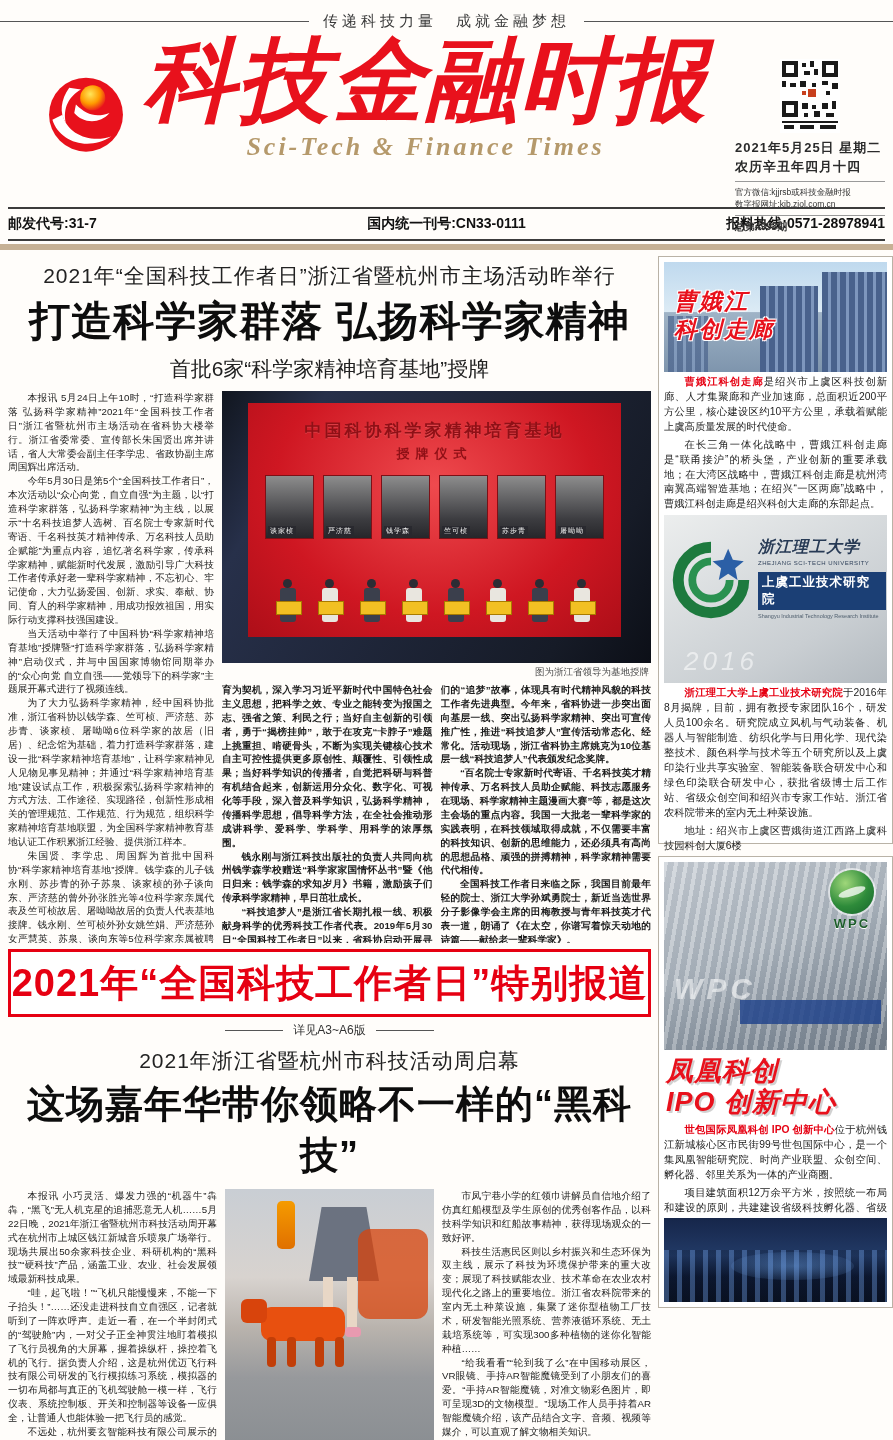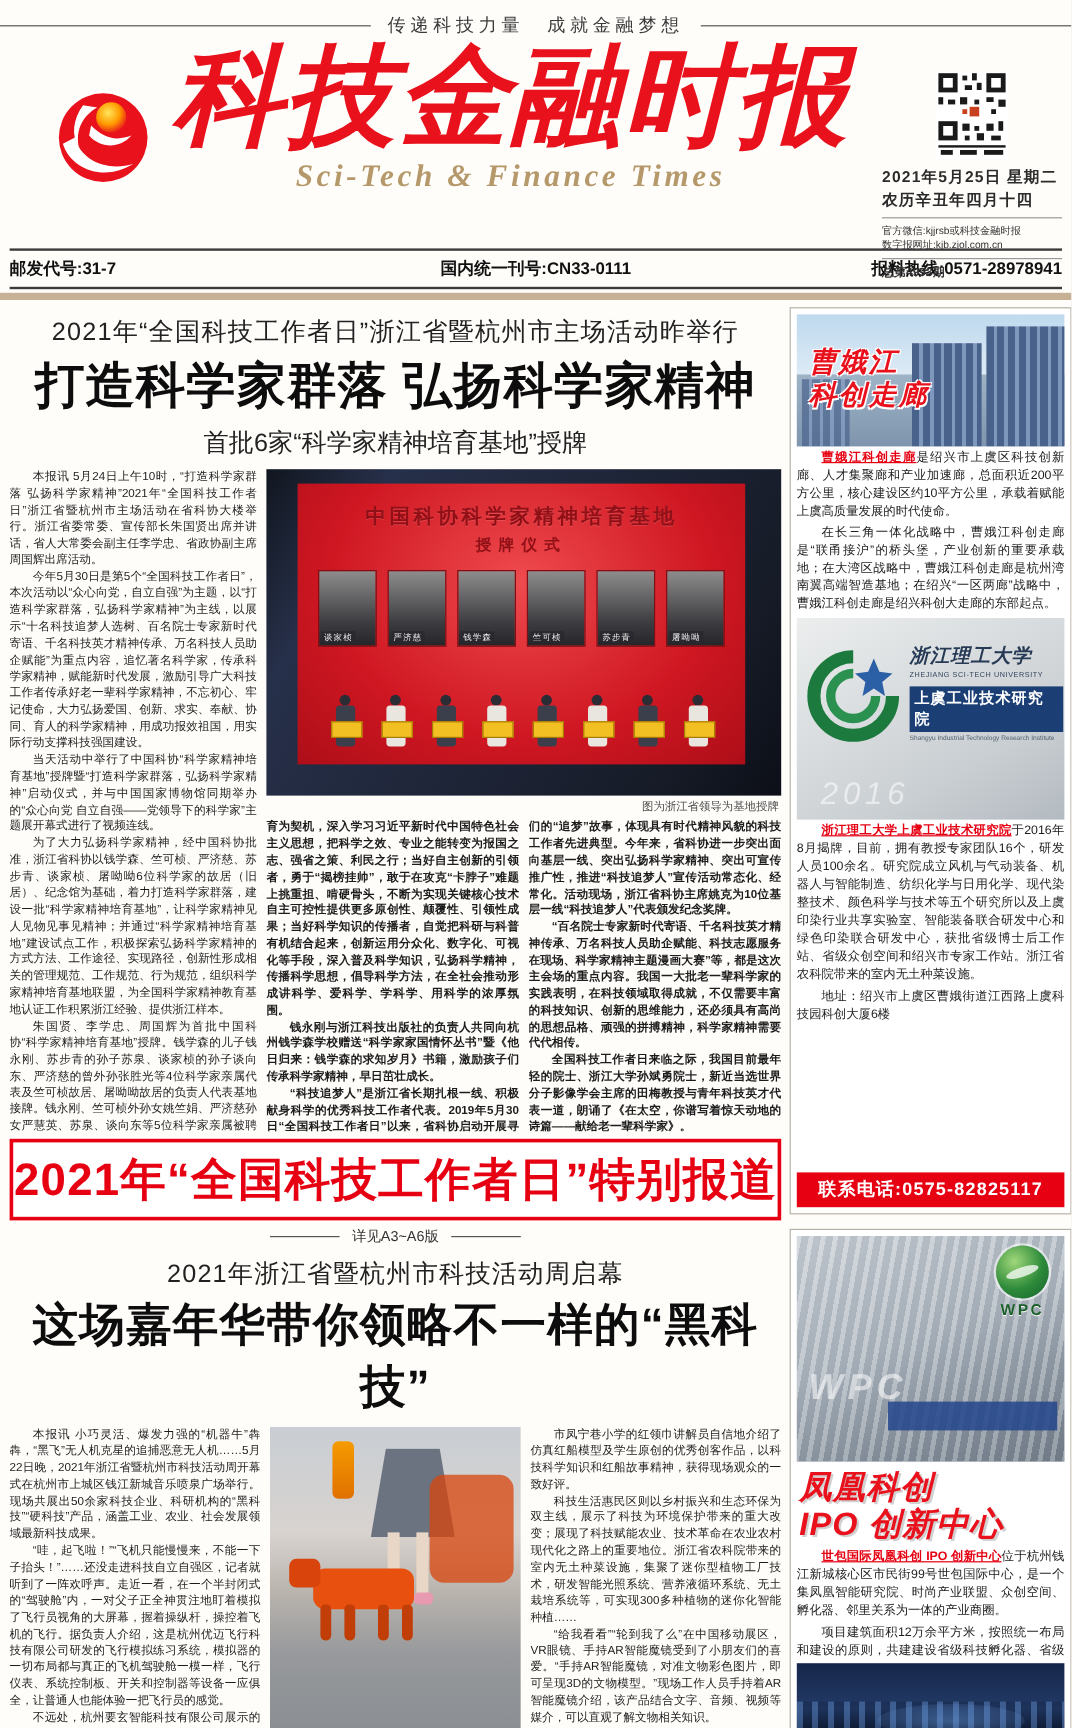--- a/index.html
+++ b/index.html
@@ -96,25 +96,25 @@
   .kid-shoe{position:absolute;width:16px;height:10px;background:#e89ab0;border-radius:4px;top:138px;}
   .robot{position:absolute;left:18px;top:108px;width:120px;height:70px;}
   .robot .torso{position:absolute;left:18px;top:10px;width:84px;height:34px;background:#e8500f;border-radius:10px;}
   .robot .head{position:absolute;left:-2px;top:2px;width:26px;height:24px;background:#d8440c;border-radius:6px;}
   .robot .leg{position:absolute;width:9px;height:30px;background:#c23e08;border-radius:4px;top:40px;}
   .robot2{position:absolute;right:6px;top:40px;width:70px;height:90px;background:#d8440c;border-radius:12px;opacity:.75;}
   .bottle{position:absolute;left:52px;top:12px;width:18px;height:48px;background:linear-gradient(#f59b00,#e07000);border-radius:5px;}
 
   
   .adbox{border:1px solid #b9b2a6;background:#fff;padding:5px;box-sizing:border-box;display:flex;flex-direction:column;}
-  .ad1{height:756px;}
+  .ad1{height:588px;}
   .ad2{height:452px;}
   .ad-text{font-size:10.3px;line-height:1.45;text-align:justify;color:#1c1c1c;}
   .ad-text p{margin:3px 0;text-indent:2em;}
-  .lead{color:#e60012;font-weight:bold;text-decoration:underline;}
+  .lead{color:#e60012;font-weight:bold;}
   .phone-bar{margin-top:auto;background:#e60012;color:#fff;font-weight:900;font-size:15px;
     text-align:center;letter-spacing:1px;padding:5px 0;flex:none;}
 
   .photo-caoe{position:relative;height:110px;flex:none;overflow:hidden;
     background:linear-gradient(#bfd9ee 0%,#dcebf5 45%,#9fb3c6 46%,#7e95ad 100%);}
   .bldg{position:absolute;bottom:0;background:repeating-linear-gradient(90deg,#49628c 0 6px,#7e97bd 6px 9px);}
   .caoe-title{position:absolute;left:10px;top:26px;font-size:23px;font-weight:900;color:#e8111c;line-height:1.2;
     letter-spacing:2px;text-shadow:1px 1px 0 #fff,-1px -1px 0 #fff,1px -1px 0 #fff,-1px 1px 0 #fff;font-style:italic;}
 
   .photo-zstu{position:relative;height:168px;flex:none;overflow:hidden;background:linear-gradient(150deg,#eceeee,#c9ced2 70%,#b3bac0);}

